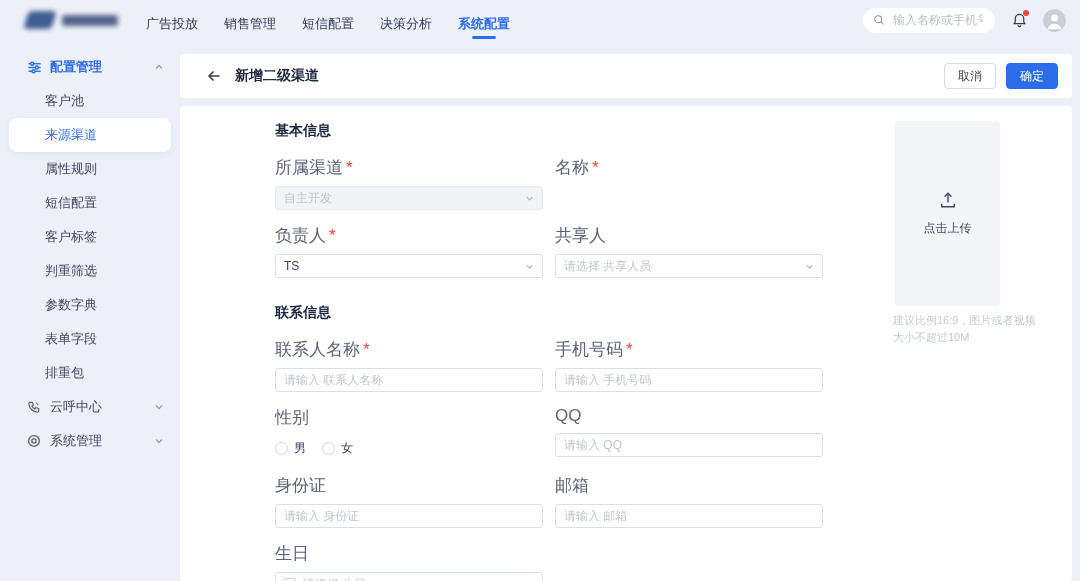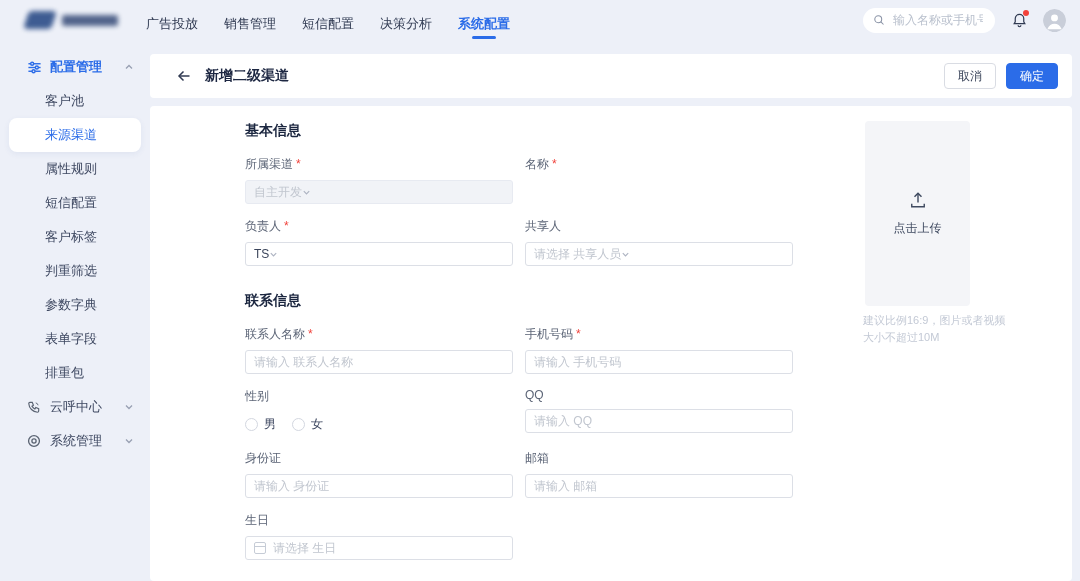--- a/index.html
+++ b/index.html
@@ -27,21 +27,21 @@
   .top-right{margin-left:auto;display:flex;align-items:center;gap:14px;}
   .searchbox{width:132px;height:25px;background:#fff;border-radius:13px;display:flex;align-items:center;padding:0 10px;gap:6px;}
   .searchbox input{border:none;outline:none;flex:1;min-width:0;font-size:12px;color:#3a445a;background:transparent;font-family:inherit;}
   .searchbox input::placeholder{color:#b9c0cd;}
   .bell{position:relative;width:20px;height:22px;display:flex;align-items:center;justify-content:center;cursor:pointer;}
   .bell .dot{position:absolute;top:1px;right:0;width:6px;height:6px;border-radius:50%;background:#f2413a;}
   .avatar{width:23px;height:23px;border-radius:50%;overflow:hidden;cursor:pointer;flex-shrink:0;}
   
   .layout{display:flex;height:541px;}
   
-  .sidebar{width:150px;flex-shrink:0;padding-top:10px;}
+  .sidebar{width:180px;flex-shrink:0;padding-top:10px;}
   .side-group{height:34px;display:flex;align-items:center;padding:0 16px 0 26px;font-size:13px;color:#3d4760;cursor:pointer;}
   .side-group .g-icon{width:16px;height:16px;margin-right:8px;display:flex;align-items:center;justify-content:center;flex-shrink:0;}
   .side-group .chev{margin-left:auto;display:flex;align-items:center;}
   .side-group.active-group{color:var(--accent);font-weight:bold;}
   .side-item{height:34px;display:flex;align-items:center;padding-left:45px;font-size:13px;color:#3d4760;cursor:pointer;}
   .side-item.active{background:#fff;color:var(--accent);font-weight:500;border-radius:8px;margin:0 9px;padding-left:36px;box-shadow:0 2px 6px rgba(40,70,140,.07);}
   
   .main{flex:1;display:flex;flex-direction:column;padding:14px 8px 0 0;min-width:0;}
   .card{background:#fff;border-radius:4px;}
   .page-header{height:44px;flex-shrink:0;display:flex;align-items:center;padding:0 14px 0 26px;gap:13px;}
@@ -50,26 +50,26 @@
   .header-actions{margin-left:auto;display:flex;gap:10px;}
   .btn{height:26px;padding:0 13px;border-radius:4px;font-size:12px;cursor:pointer;font-family:inherit;}
   .btn-cancel{background:#fff;border:1px solid #d9dce3;color:#3a445a;}
   .btn-confirm{background:var(--accent);border:1px solid var(--accent);color:#fff;}
   .form-card{flex:1;margin-top:8px;position:relative;overflow:hidden;padding:16px 0 0 95px;}
   
   .section-title{font-size:14px;font-weight:bold;color:#1c2740;margin:0 0 16px;}
   .section-title.mt{margin-top:12px;}
   .form-row{display:flex;gap:12px;}
   .field{width:268px;margin-bottom:14px;}
-  .field-label{display:block;font-size:12px;color:#5b6476;margin-bottom:7px;}
+  .field-label{display:block;font-size:17px;color:#5b6476;margin-bottom:7px;}
   .req{color:var(--required);margin-left:3px;}
   .control{height:24px;}
   input.control{display:block;width:100%;border:1px solid #dcdfe6;border-radius:3px;padding:0 8px;font-size:12px;color:#3a445a;background:#fff;outline:none;font-family:inherit;}
   input.control::placeholder{color:#c1c6cf;}
-  .select{display:flex;align-items:center;padding:0 8px;border:1px solid #dcdfe6;border-radius:3px;background:#fff;cursor:pointer;}
+  .select{display:flex;align-items:center;justify-content:space-between;padding:0 8px;border:1px solid #dcdfe6;border-radius:3px;background:#fff;cursor:pointer;}
   .select.disabled{background:#f1f3f7;border-color:#e7eaf1;cursor:not-allowed;}
   .sel-value{font-size:12px;color:#3a445a;}
   .sel-value.muted{color:#c1c6cf;}
   .radio-row{height:24px;display:flex;align-items:center;gap:16px;}
   .radio{display:flex;align-items:center;gap:6px;font-size:12px;color:#3d4760;cursor:pointer;}
   .radio-circle{width:13px;height:13px;border-radius:50%;border:1px solid #d3d7e0;background:#fff;flex-shrink:0;}
   .date-box{display:flex;align-items:center;gap:7px;padding:0 8px;border:1px solid #dcdfe6;border-radius:3px;background:#fff;cursor:pointer;}
   .cal-icon{width:12px;height:12px;border:1px solid #c6ccd6;border-radius:2px;position:relative;flex-shrink:0;}
   .cal-icon::before{content:"";position:absolute;left:0;right:0;top:3px;height:1px;background:#c6ccd6;}
   .placeholder-text{font-size:12px;color:#c1c6cf;}

